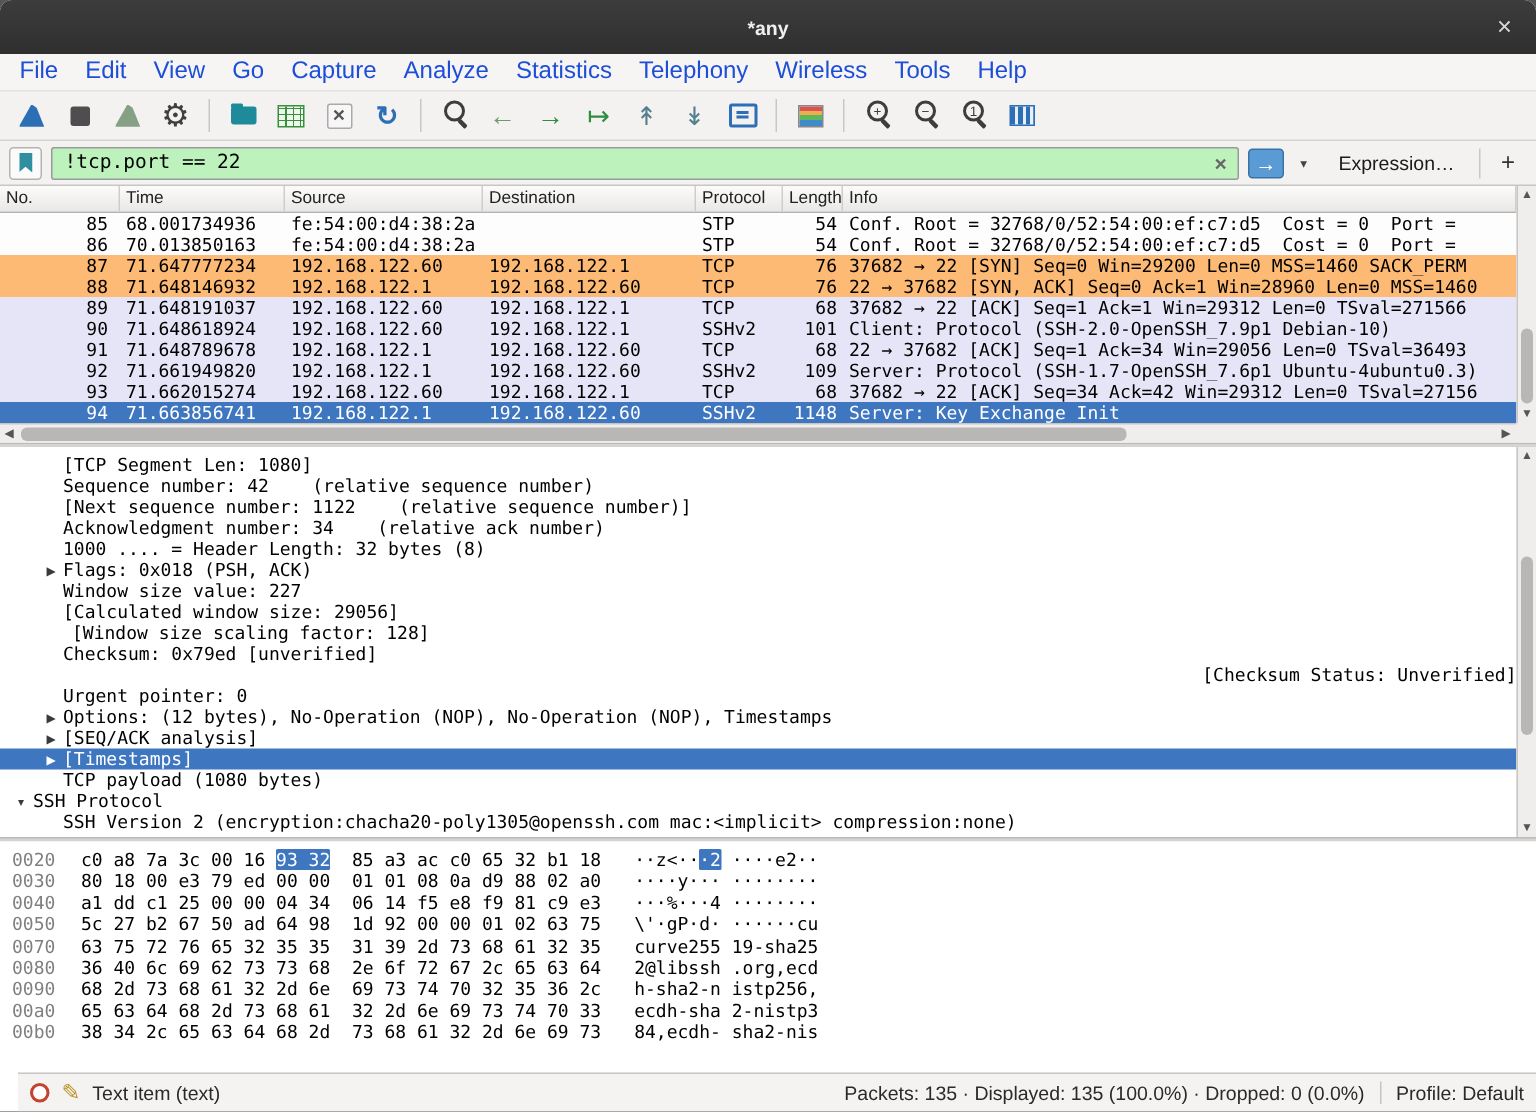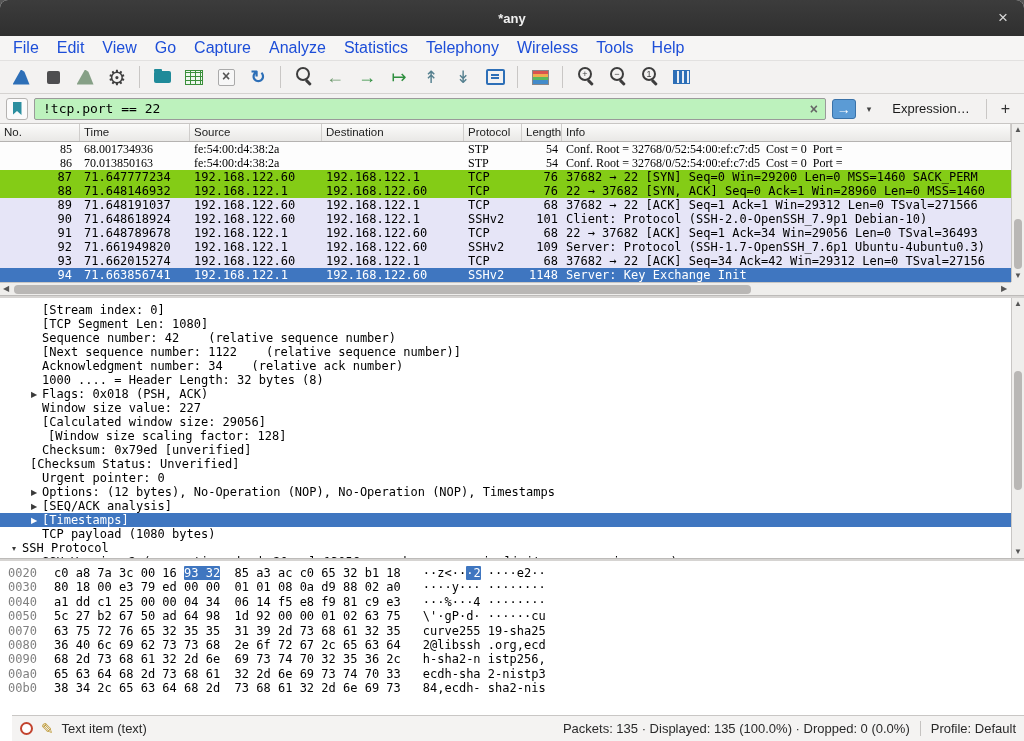--- a/index.html
+++ b/index.html
@@ -69,22 +69,22 @@
   .plbody{width:calc(100% - 13px);}
   .plrow{height:14px;display:flex;font:12px "DejaVu Sans Mono",monospace;color:#000;}
   .plc{padding:0 4px;white-space:pre;overflow:hidden;line-height:14px;}
   .c-no{width:80px;flex:none;}  .plrow .c-no{text-align:right;padding-right:8px;}
   .c-time{width:110px;flex:none;}
   .c-src{width:132px;flex:none;}
   .c-dst{width:142px;flex:none;}
   .c-proto{width:58px;flex:none;}
   .c-len{width:40px;flex:none;}  .plrow .c-len{text-align:right;}
   .c-info{flex:1;}
-  .st-stp{background:#fdfdfd;font-family:Liberation Serif, serif;}
-  .st-syn{background:#84cc16;}
+  .st-stp{background:#fdfdfd;}
+  .st-syn{background:#fdba74;}
   .st-tcp{background:#e6e5f7;}
   .st-sel{background:#3f76c0;color:#fff;}
   
   .vscroll{position:absolute;top:0;right:0;bottom:13px;width:13px;background:#efeeec;border-left:1px solid #c8c6c4;}
   .sb-arr{position:absolute;left:0;width:12px;height:12px;font-size:8px;color:#555;text-align:center;line-height:12px;}
   .sb-thumb{position:absolute;left:2px;right:2px;background:#b9b7b5;border-radius:4px;}
   .hscroll{position:absolute;left:0;right:0;bottom:0;height:13px;background:#efeeec;border-top:1px solid #c8c6c4;}
   .hs-arr{position:absolute;top:0;width:12px;height:12px;font-size:8px;color:#555;text-align:center;line-height:12px;}
   .hs-thumb{position:absolute;top:2px;height:9px;background:#b9b7b5;border-radius:4px;}
   .corner{position:absolute;right:0;bottom:0;width:13px;height:13px;background:#efeeec;}
@@ -292,24 +292,20 @@
     </div>
     <div class="corner"></div>
   </div>
 
   <div class="splitter"></div>
 
   <div class="details">
     <div class="dwrap">
         <div class="dl" style="padding-left: 26px;">
           <span class="darr"></span>
-          <span class="dtext">[Stream index: 0]</span>
-        </div>
-        <div class="dl" style="padding-left: 26px;">
-          <span class="darr"></span>
           <span class="dtext">[TCP Segment Len: 1080]</span>
         </div>
         <div class="dl" style="padding-left: 26px;">
           <span class="darr"></span>
           <span class="dtext">Sequence number: 42    (relative sequence number)</span>
         </div>
         <div class="dl" style="padding-left: 26px;">
           <span class="darr"></span>
           <span class="dtext">[Next sequence number: 1122    (relative sequence number)]</span>
         </div>
@@ -334,21 +330,21 @@
           <span class="dtext">[Calculated window size: 29056]</span>
         </div>
         <div class="dl" style="padding-left: 32px;">
           <span class="darr"></span>
           <span class="dtext">[Window size scaling factor: 128]</span>
         </div>
         <div class="dl" style="padding-left: 26px;">
           <span class="darr"></span>
           <span class="dtext">Checksum: 0x79ed [unverified]</span>
         </div>
-        <div class="dl" style="padding-left: 14px;">
+        <div class="dl" style="padding-left: 14px; justify-content: flex-end;">
           <span class="darr"></span>
           <span class="dtext">[Checksum Status: Unverified]</span>
         </div>
         <div class="dl" style="padding-left: 26px;">
           <span class="darr"></span>
           <span class="dtext">Urgent pointer: 0</span>
         </div>
         <div class="dl" style="padding-left: 26px;">
           <span class="darr">▶</span>
           <span class="dtext">Options: (12 bytes), No-Operation (NOP), No-Operation (NOP), Timestamps</span>

